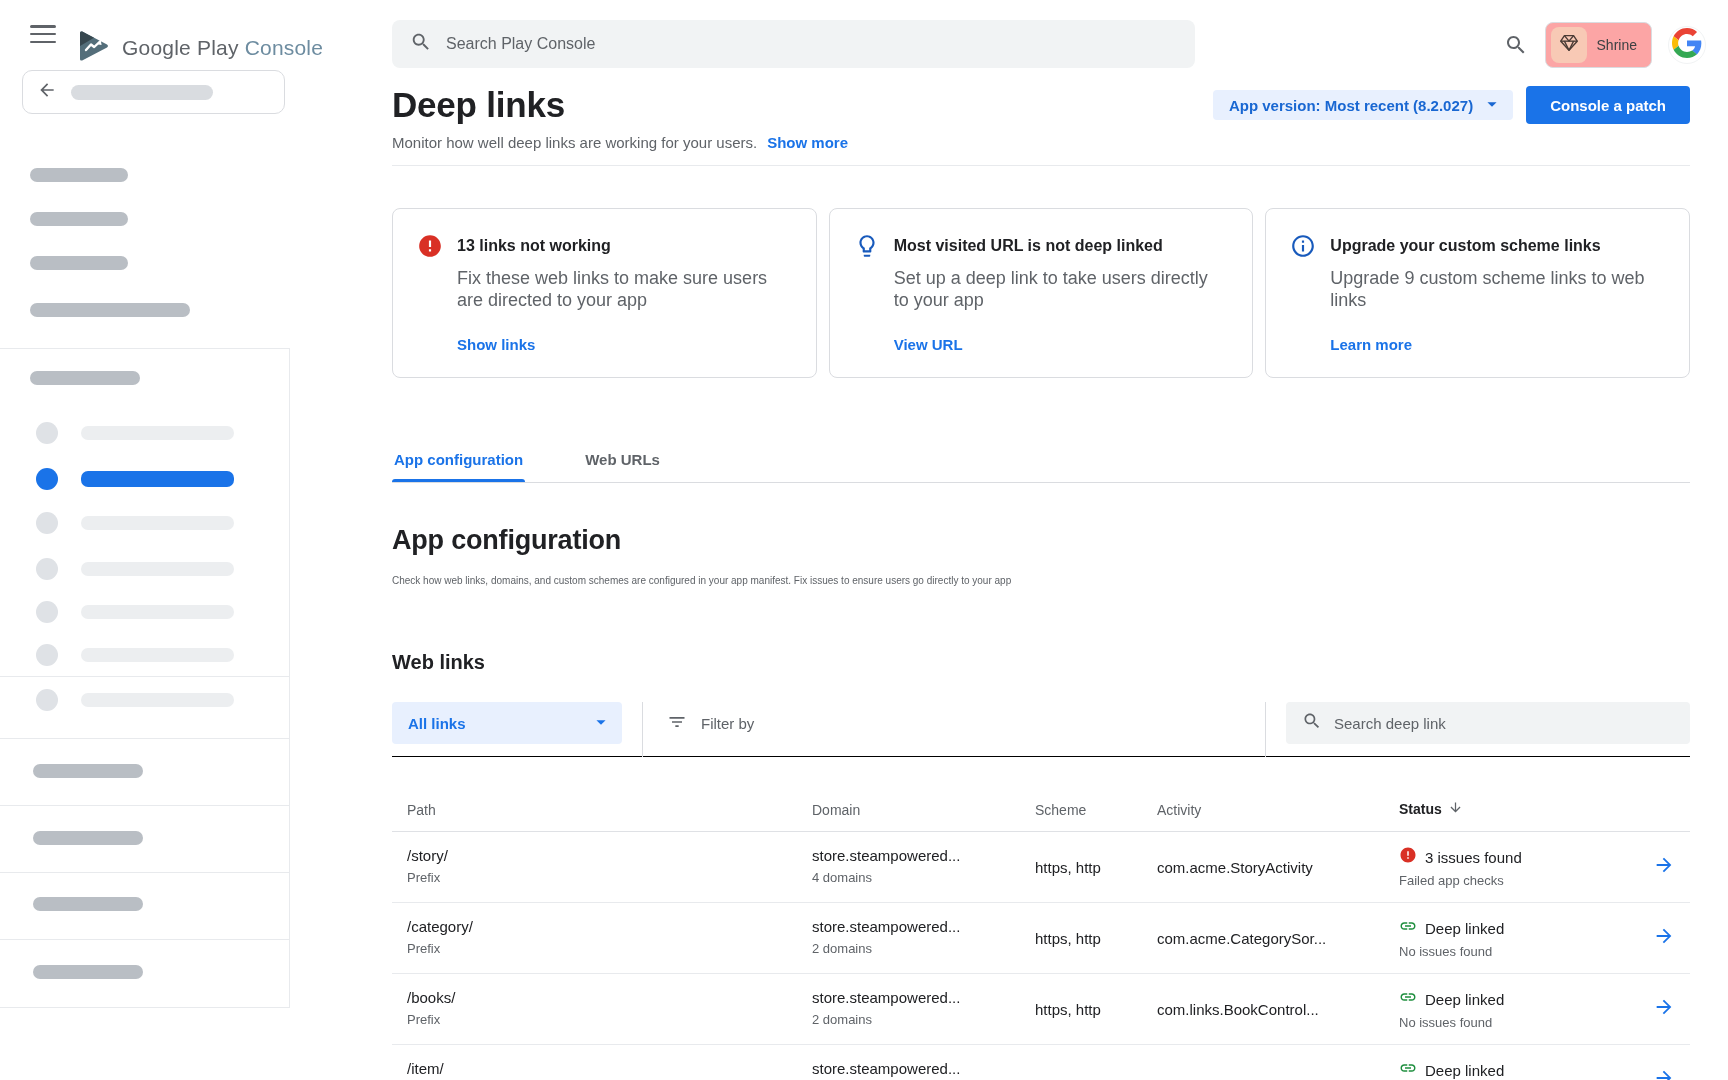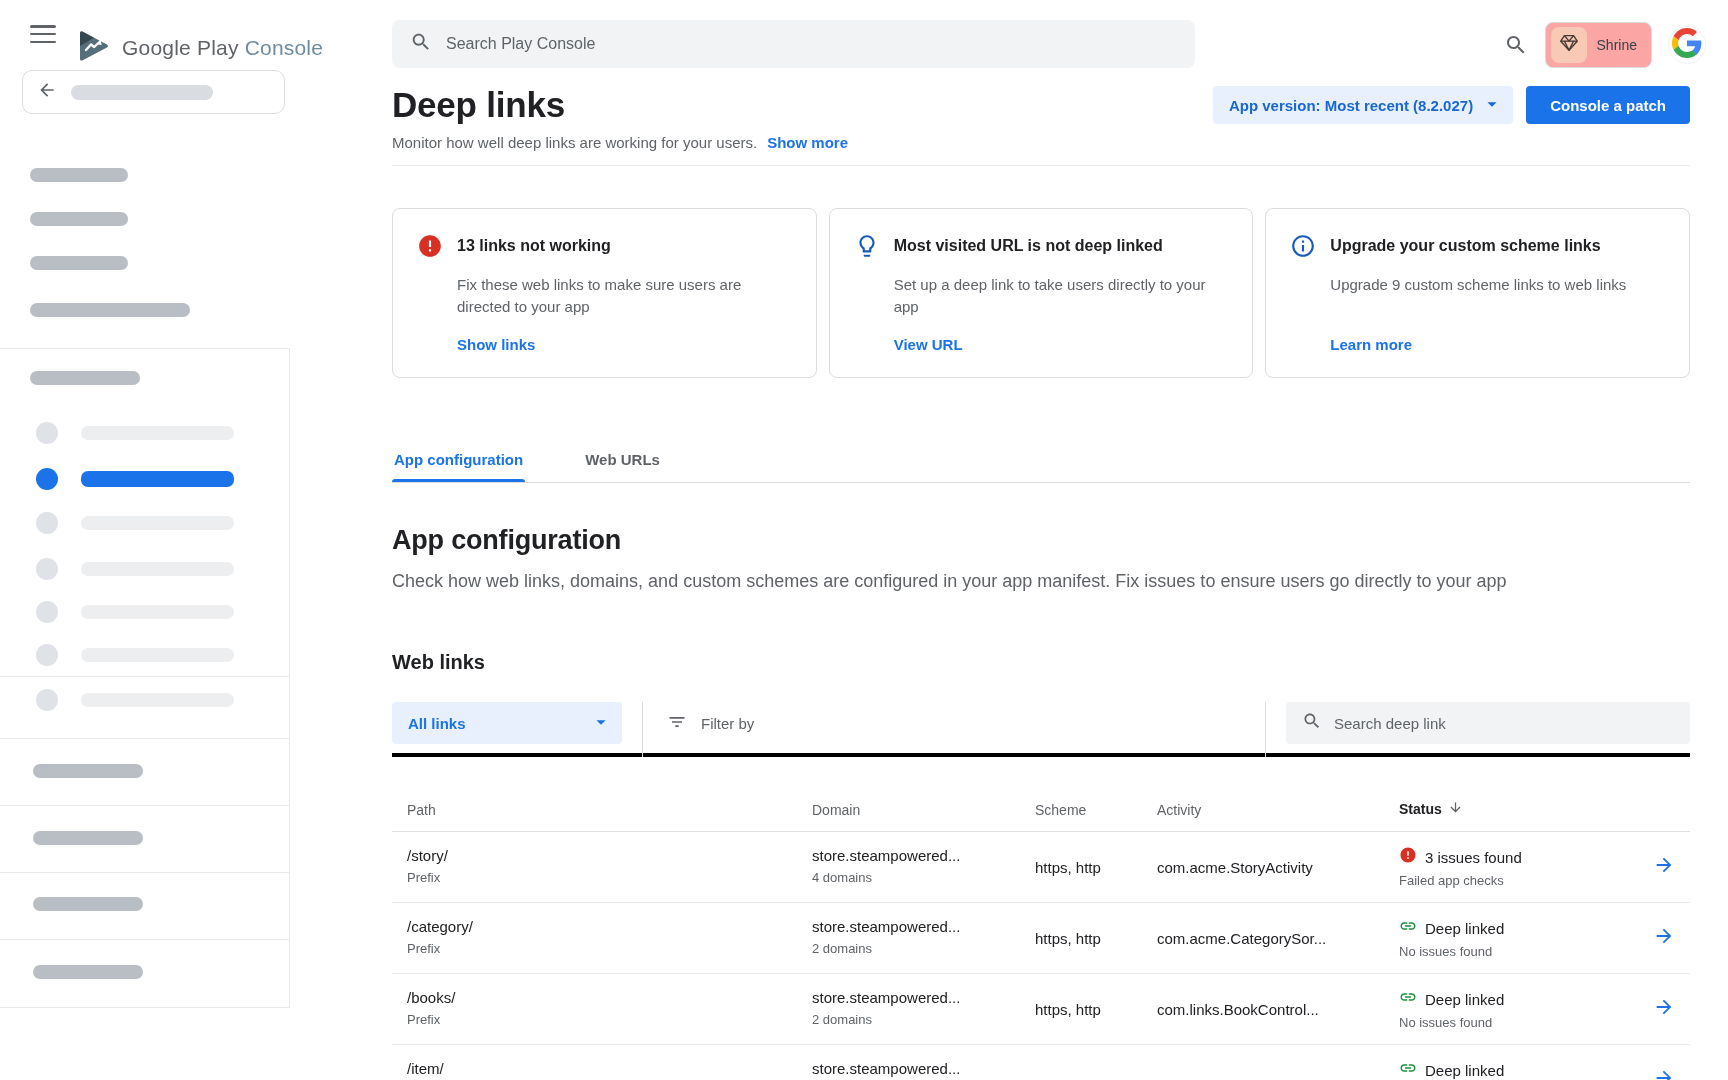--- a/index.html
+++ b/index.html
@@ -47,41 +47,41 @@
   .account-chip{height:46px;border:1px solid #dadce0;border-radius:8px;background:#fca5a5;display:flex;align-items:center;gap:10px;padding:0 14px 0 5px;cursor:pointer;}
   .account-tile{width:36px;height:36px;border-radius:8px;background:var(--account-tile);display:flex;align-items:center;justify-content:center;}
   .account-name{font-size:14px;color:#3c4043;}
   .g-avatar{width:38px;height:38px;border-radius:50%;border:1px solid #f1f3f4;display:flex;align-items:center;justify-content:center;cursor:pointer;}
 
   .page-head{display:flex;align-items:flex-start;margin:16px 38px 0 102px;}
   .page-title{font-size:35px;font-weight:700;letter-spacing:-.2px;line-height:42px;color:#202124;}
   .page-sub{margin-top:8px;font-size:15px;color:#5f6368;display:flex;gap:10px;align-items:baseline;}
   .link-blue{color:var(--accent-blue);font-weight:700;cursor:pointer;text-decoration:none;}
   .head-right{margin-left:auto;margin-top:2px;display:flex;gap:13px;align-items:center;}
-  .version-chip{height:38px;background:var(--chip-blue-bg);border-radius:4px;display:flex;align-items:center;gap:8px;padding:0 10px 0 16px;color:var(--chip-blue-text);font-size:15px;font-weight:700;cursor:pointer;}
+  .version-chip{height:30px;background:var(--chip-blue-bg);border-radius:4px;display:flex;align-items:center;gap:8px;padding:0 10px 0 16px;color:var(--chip-blue-text);font-size:15px;font-weight:700;cursor:pointer;}
   .primary-btn{height:38px;background:var(--accent-blue);border:none;border-radius:4px;color:#fff;font-size:15px;font-weight:700;padding:0 24px;font-family:inherit;cursor:pointer;}
   .head-divider{height:1px;background:#e8eaed;margin:14px 38px 0 102px;}
 
   .cards{display:flex;gap:12px;margin:42px 38px 0 102px;}
   .card{flex:1;height:170px;border:1px solid #dadce0;border-radius:8px;background:#fff;padding:24px;display:grid;grid-template-columns:40px 1fr;}
   .card-body{display:flex;flex-direction:column;height:100%;}
   .card-title{font-size:16px;font-weight:700;color:#202124;line-height:26px;}
-  .card-text{margin-top:15px;font-size:15px;line-height:22px;color:#5f6368;max-width:330px;}
+  .card-text{margin-top:8px;font-size:18px;line-height:22px;color:#5f6368;max-width:330px;}
   .card-link{margin-top:auto;font-size:15px;font-weight:700;color:var(--accent-blue);cursor:pointer;}
 
   .tabs{display:flex;gap:58px;margin:63px 38px 0 102px;border-bottom:1px solid #dadce0;}
   .tab{position:relative;padding:10px 2px 14px 2px;font-size:15px;font-weight:700;color:#5f6368;cursor:pointer;}
   .tab.active{color:var(--accent-blue);}
   .tab.active::after{content:'';position:absolute;left:0;right:0;bottom:0;height:3px;background:var(--accent-blue);border-radius:3px 3px 0 0;}
 
   .section-heading{margin:40px 38px 0 102px;font-size:27px;font-weight:700;letter-spacing:-.2px;line-height:34px;}
-  .section-desc{margin:14px 38px 12px 102px;font-size:18px;color:#5f6368;line-height:20px;}
+  .section-desc{margin:14px 38px 12px 102px;font-size:10px;color:#5f6368;line-height:20px;}
   .sub-heading{margin:58px 38px 0 102px;font-size:20px;font-weight:700;line-height:26px;}
 
-  .filterbar{display:flex;align-items:flex-start;margin:27px 38px 0 102px;height:55px;border-bottom:4px solid #000000;}
+  .filterbar{display:flex;align-items:flex-start;margin:27px 38px 0 102px;height:55px;border-bottom:1px solid #000000;}
   .links-dropdown{width:230px;height:42px;background:var(--chip-blue-bg);border-radius:4px;display:flex;align-items:center;padding:0 10px 0 16px;color:var(--accent-blue);font-size:15px;font-weight:700;cursor:pointer;}
   .links-dropdown .caret{margin-left:auto;}
   .vdiv{width:1px;height:55px;background:#dadce0;}
   .vdiv.v1{margin-left:20px;}
   .vdiv.v2{margin-left:auto;}
   .filter-by{display:flex;align-items:center;gap:14px;margin-left:24px;height:42px;color:#5f6368;font-size:15px;cursor:pointer;}
   .deep-search{margin-left:20px;width:404px;height:42px;background:#f1f3f4;border-radius:4px;display:flex;align-items:center;gap:12px;padding:0 16px;}
   .deep-search input{flex:1;border:none;outline:none;background:transparent;font-size:15px;color:#202124;font-family:inherit;}
   .deep-search input::placeholder{color:#5f6368;}
 

